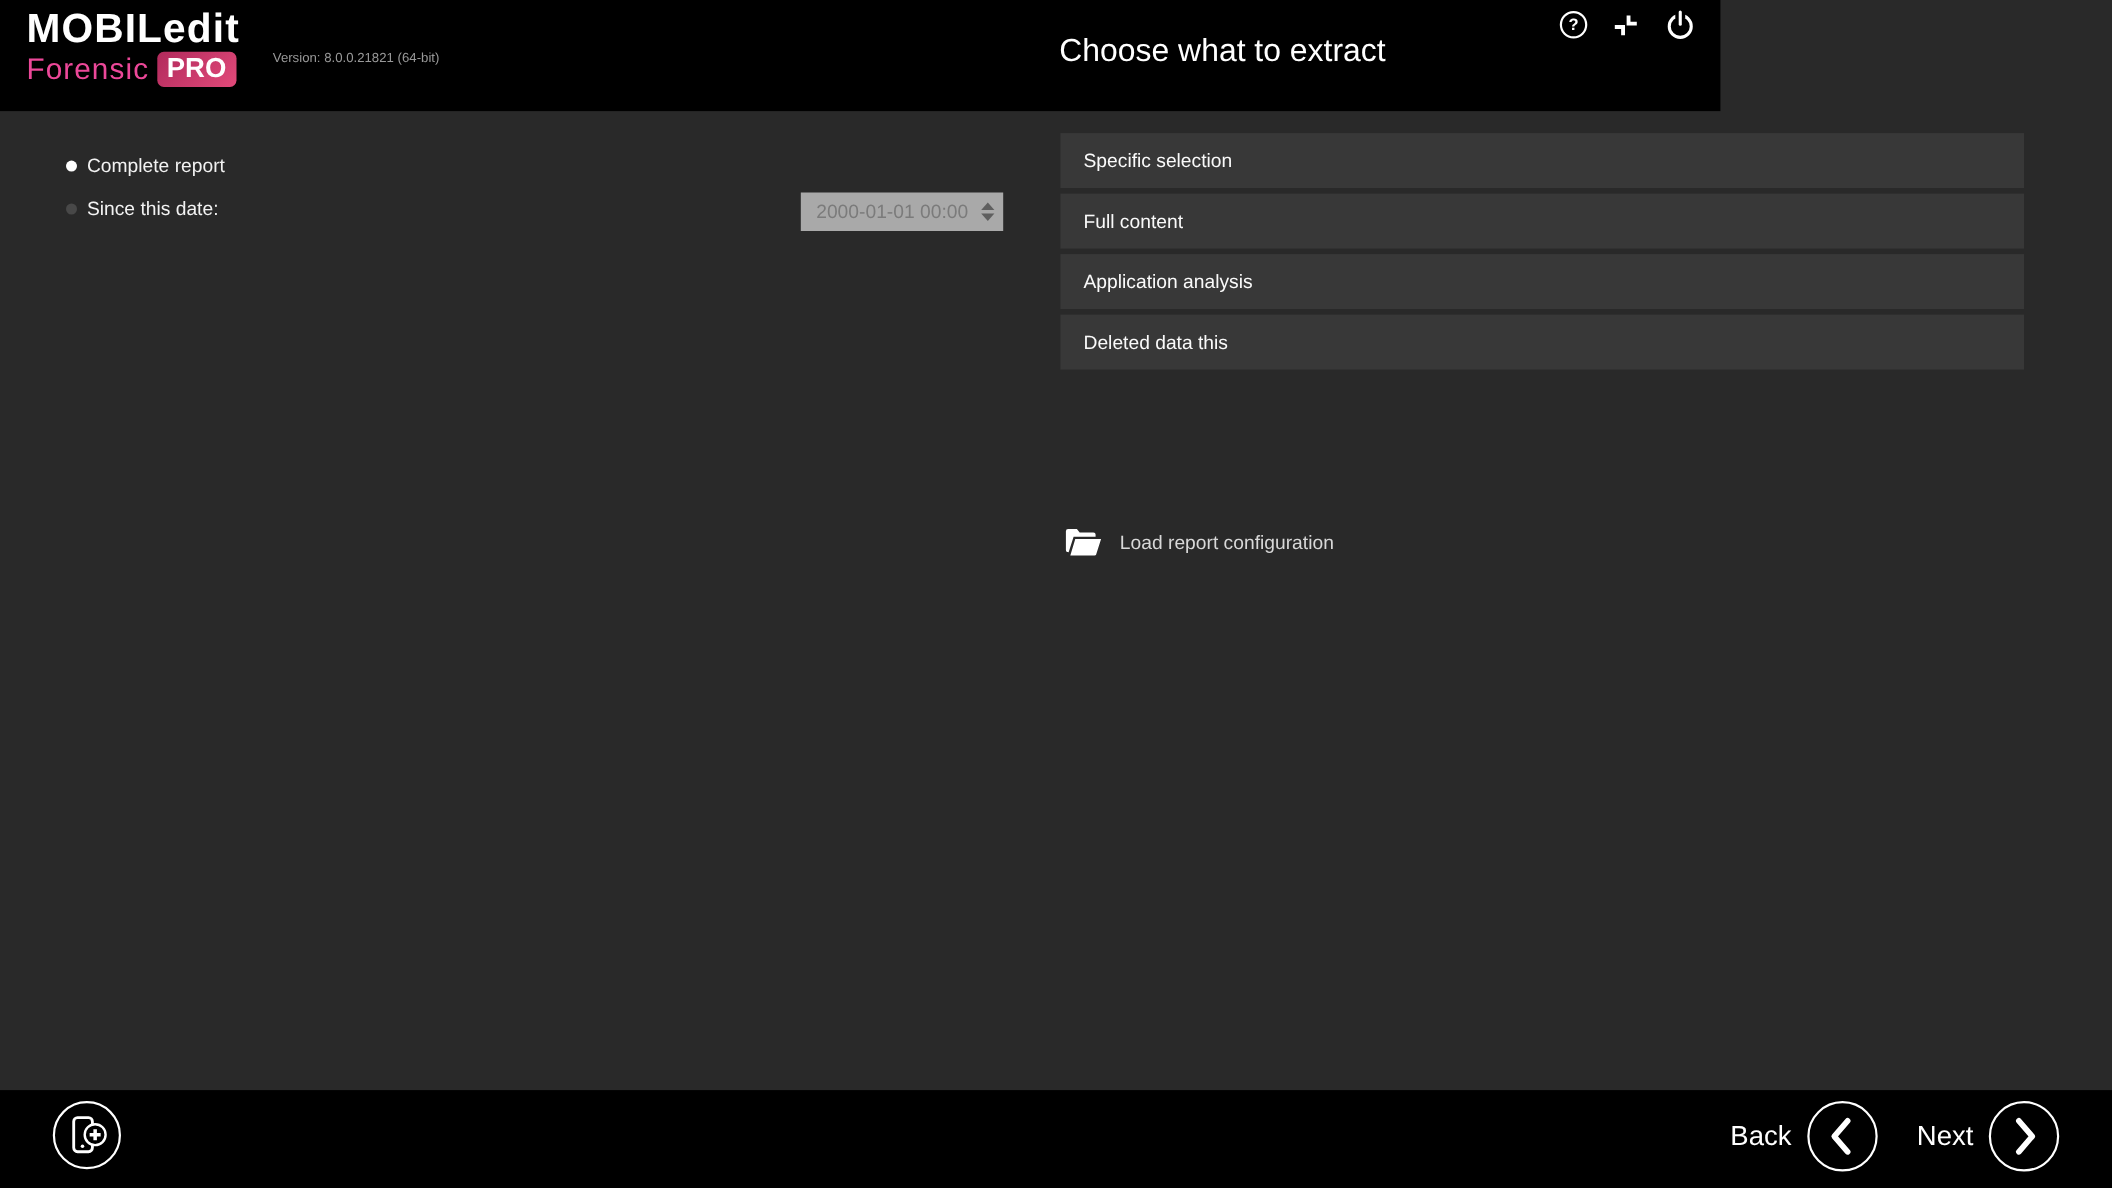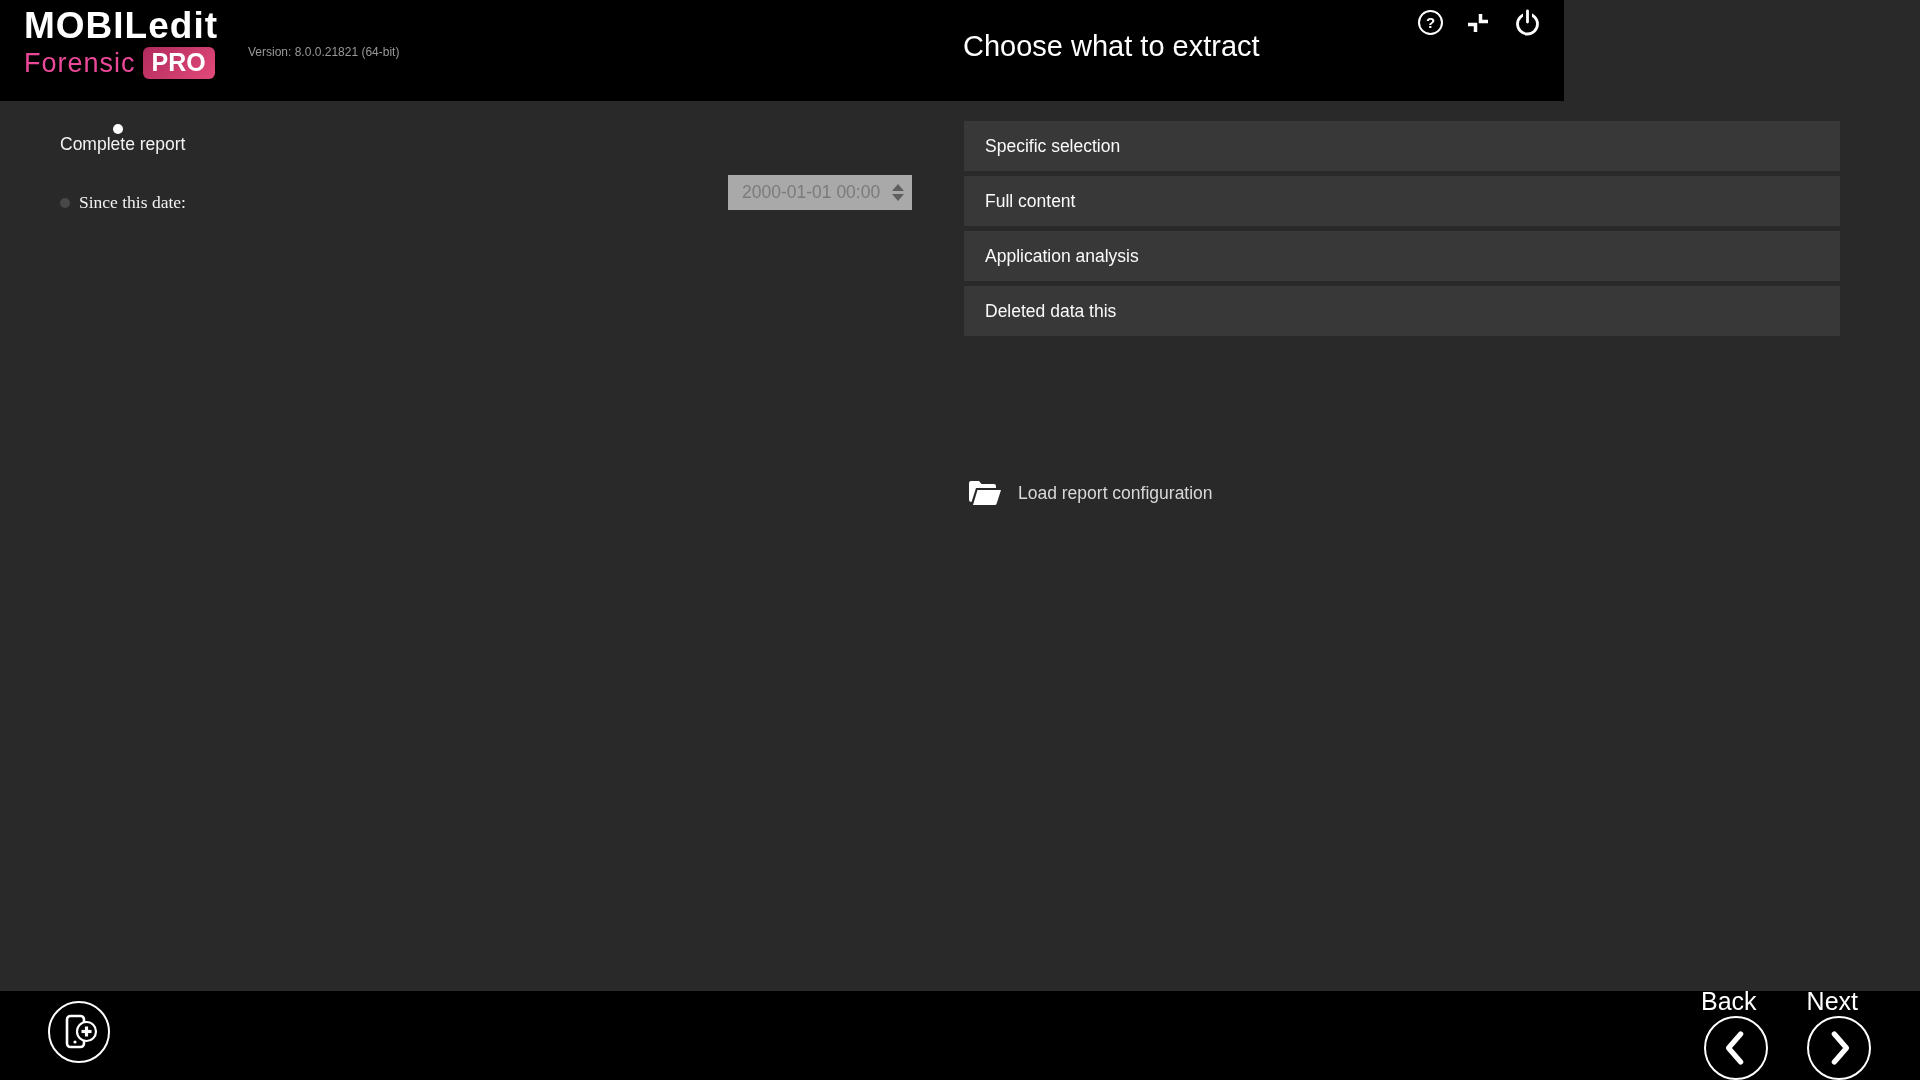--- a/index.html
+++ b/index.html
@@ -48,22 +48,22 @@
     width: 25px; height: 25px; border: 2px solid #ffffff; border-radius: 50%;
     color: #ffffff; font-size: 15px; font-weight: 700;
     display: flex; align-items: center; justify-content: center;
   }
 
   
   .radio-row {
     position: absolute; left: 60px; display: flex; align-items: center;
     cursor: pointer;
   }
-  .radio-row-1 { top: 124px; flex-direction: column; }
-  .radio-row-2 { top: 192px; font-family: Liberation Serif, serif; }
+  .radio-row-1 { top: 140px; }
+  .radio-row-2 { top: 179px; }
   .radio-dot {
     width: 10px; height: 10px; border-radius: 50%; background: #484848;
     margin-right: 9px; flex: 0 0 auto;
   }
   .radio-dot.selected { background: #ffffff; }
   .radio-label { font-size: 17.5px; font-weight: 300; color: #f2f2f2; }
 
   .date-input-wrap {
     position: absolute; left: 728px; top: 175px; width: 184px; height: 35px;
     background: #a9a9a9;
@@ -118,21 +118,21 @@
   }
   .add-device-btn {
     position: absolute; left: 48px; top: 10px; width: 62px; height: 62px;
     border: 2px solid #ffffff; border-radius: 50%; cursor: pointer;
     display: flex; align-items: center; justify-content: center;
   }
   .footer-nav {
     position: absolute; right: 48px; top: 9px; height: 66px;
     display: flex; align-items: center;
   }
-  .nav-btn { display: flex; align-items: center; cursor: pointer; flex-direction: column; }
+  .nav-btn { display: flex; align-items: center; cursor: pointer; }
   .nav-label { color: #ffffff; font-size: 25px; font-weight: 300; margin-right: 14px; }
   .nav-circle {
     width: 64px; height: 64px; border: 2px solid #ffffff; border-radius: 50%;
     display: flex; align-items: center; justify-content: center;
   }
   .nav-btn + .nav-btn { margin-left: 36px; }
 </style>
 </head>
 <body>
 

